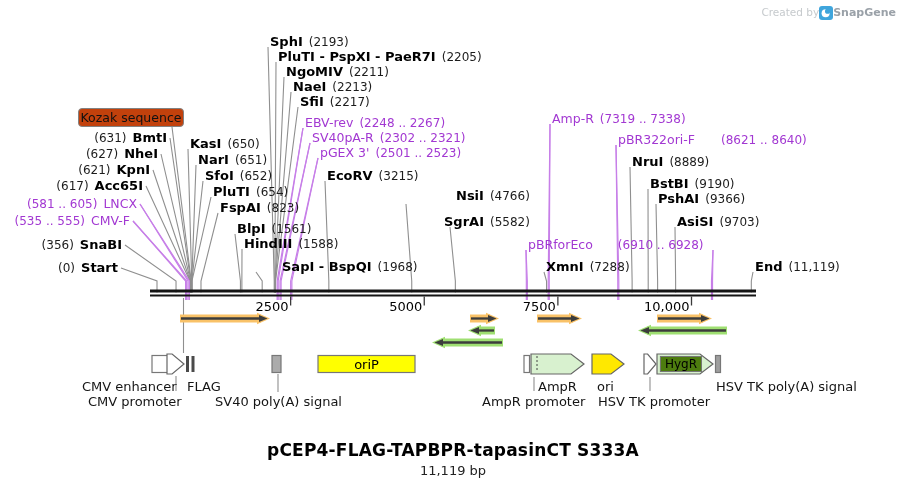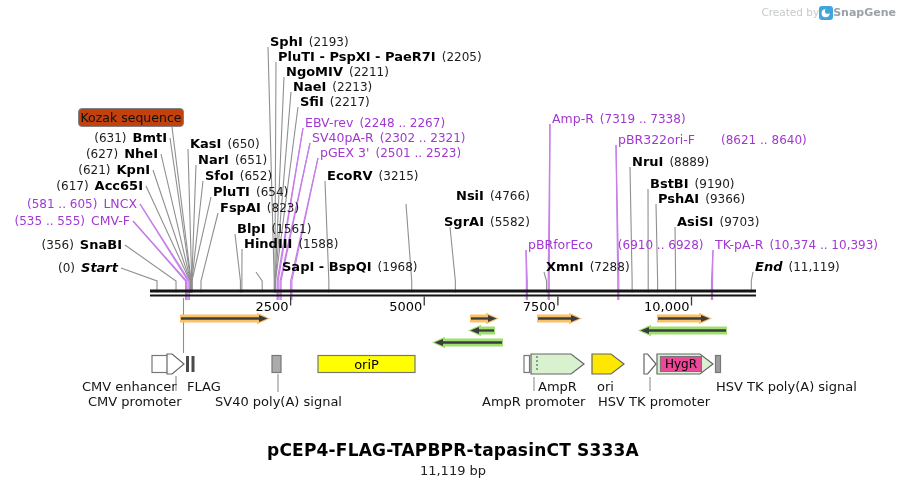--- a/index.html
+++ b/index.html
@@ -5,28 +5,28 @@
   html,body{margin:0;padding:0;background:#fff;}
   #canvas{position:relative;width:906px;height:483px;background:#ffffff;overflow:hidden;
           font-family:"DejaVu Sans","Liberation Sans",sans-serif;}
   #map-svg{position:absolute;left:0;top:0;z-index:1;}
   #labels{position:absolute;left:0;top:0;width:906px;height:483px;z-index:2;pointer-events:none;}
   #labels > *{pointer-events:auto;}
   .site{position:absolute;white-space:nowrap;font-size:12px;color:#1c1c1c;line-height:14px;}
   .site .nm{font-weight:bold;font-size:13px;color:#000;}
   .site .pos{font-size:12px;color:#1c1c1c;}
   .site.primer .nm{font-weight:normal;font-size:12.5px;}
-  .site.marker .nm{font-style:italic;margin-top:32px;}
+  .site.marker .nm{margin-top:32px;}
   .kozak-box{position:absolute;left:78px;top:108px;width:104px;height:17px;background:#c2410c;
              border:1px solid #828282;border-radius:4px;z-index:2;text-align:center;
              font-size:12.5px;color:#111;line-height:17px;}
   .tick-label{position:absolute;font-size:13px;color:#000;white-space:nowrap;}
   .feat-label{position:absolute;font-size:13px;color:#151515;white-space:nowrap;}
   .feat-inline{position:absolute;font-size:13px;color:#000;transform:translate(-50%,-50%);white-space:nowrap;}
-  .feat-inline.boxed{font-size:12px;background:#ec4899;border:1px solid #777;padding:0 4px;line-height:14px;}
+  .feat-inline.boxed{font-size:12px;background:#4d7c0f;border:1px solid #777;padding:0 4px;line-height:14px;}
   .title-block{position:absolute;left:0;top:440px;width:906px;text-align:center;z-index:2;}
   .map-title{font-size:17px;font-weight:bold;color:#000;letter-spacing:.2px;}
   .map-size{font-size:13px;color:#222;margin-top:3px;}
   .watermark{position:absolute;top:5px;right:10px;z-index:2;display:flex;align-items:center;gap:0;}
   .wm-created{font-size:10.5px;color:#c6cacd;}
   .wm-brand{font-size:11px;font-weight:600;color:#9aa1a8;}
   .wm-logo{display:inline-block;width:14px;height:14px;}
 </style>
 </head>
 <body>
@@ -190,21 +190,20 @@
       <div class="site" style="left: 408px; top: 189px; margin-left: 48px;"><span class="nm">NsiI</span> <span class="pos">(4766)</span></div>
       <div class="site" style="left: 444px; top: 215px;"><span class="nm">SgrAI</span> <span class="pos">(5582)</span></div>
       <div class="site primer" style="color: rgb(162, 56, 210); left: 552px; top: 112px;"><span class="nm" style="color: rgb(162, 56, 210);">Amp-R</span> <span class="pos" style="color: rgb(162, 56, 210);">(7319 .. 7338)</span></div>
       <div class="site primer" style="color: rgb(162, 56, 210); left: 618px; top: 133px;"><span class="nm" style="color: rgb(162, 56, 210);">pBR322ori-F</span> <span class="pos" style="color: rgb(162, 56, 210); margin-left: 20px;">(8621 .. 8640)</span></div>
       <div class="site" style="left: 632px; top: 155px;"><span class="nm">NruI</span> <span class="pos">(8889)</span></div>
       <div class="site" style="left: 650px; top: 177px;"><span class="nm">BstBI</span> <span class="pos">(9190)</span></div>
       <div class="site" style="left: 658px; top: 192px;"><span class="nm">PshAI</span> <span class="pos">(9366)</span></div>
       <div class="site" style="left: 677px; top: 215px;"><span class="nm">AsiSI</span> <span class="pos">(9703)</span></div>
       <div class="site primer" style="color: rgb(162, 56, 210); left: 528px; top: 238px;"><span class="nm" style="color: rgb(162, 56, 210);">pBRforEco</span> <span class="pos" style="color: rgb(162, 56, 210); margin-left: 19px;">(6910 .. 6928)</span></div>
       <div class="site" style="left: 546px; top: 260px;"><span class="nm">XmnI</span> <span class="pos">(7288)</span></div>
-      <div class="site primer" style="color: rgb(162, 56, 210); left: 715px; top: 238px;"><span class="nm" style="color: rgb(162, 56, 210);">TK-pA-R</span> <span class="pos" style="color: rgb(162, 56, 210);">(10,374 .. 10,393)</span></div>
       <div class="site marker" style="left: 755px; top: 260px;"><span class="nm">End</span> <span class="pos">(11,119)</span></div>
     </div>
 
   <div class="kozak-box">
     <span>Kozak sequence</span>
   </div>
 
   <div class="title-block">
     <div class="map-title">pCEP4-FLAG-TAPBPR-tapasinCT S333A</div>
     <div class="map-size">11,119 bp</div>

